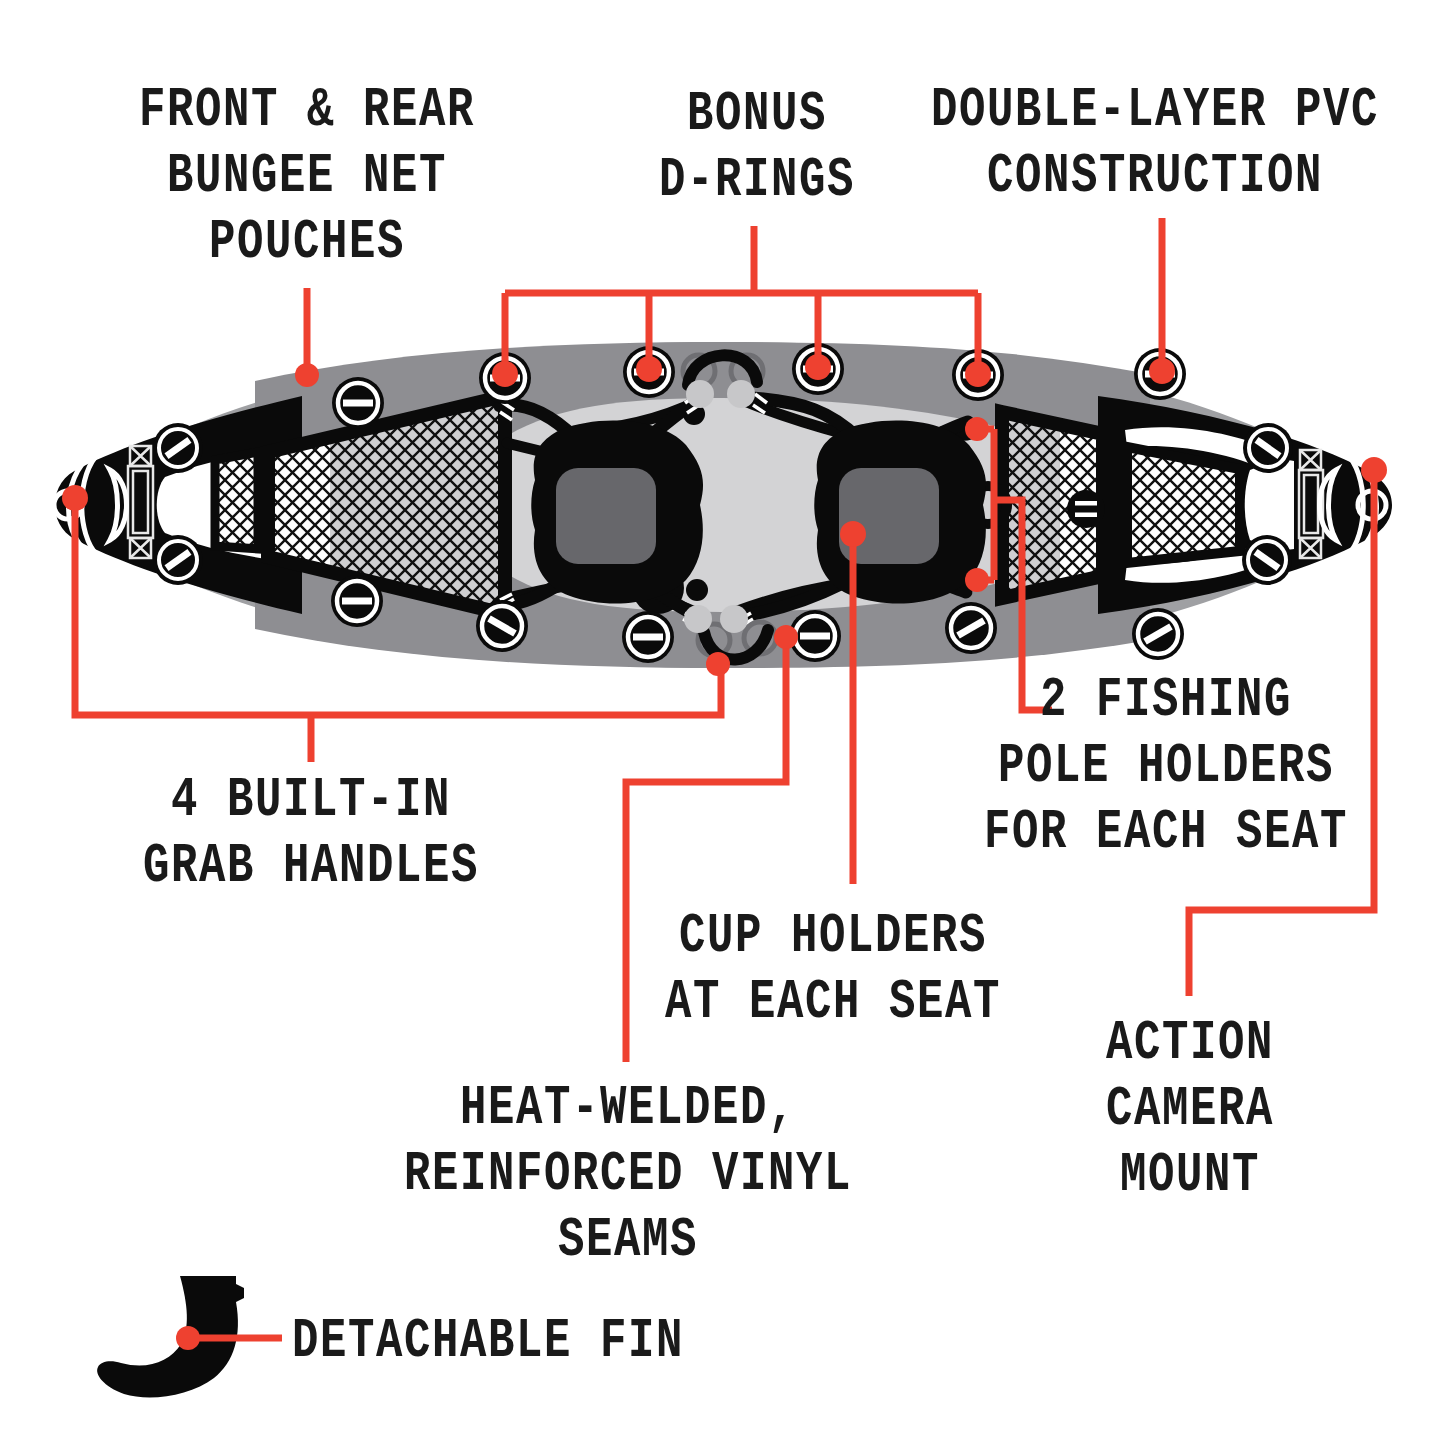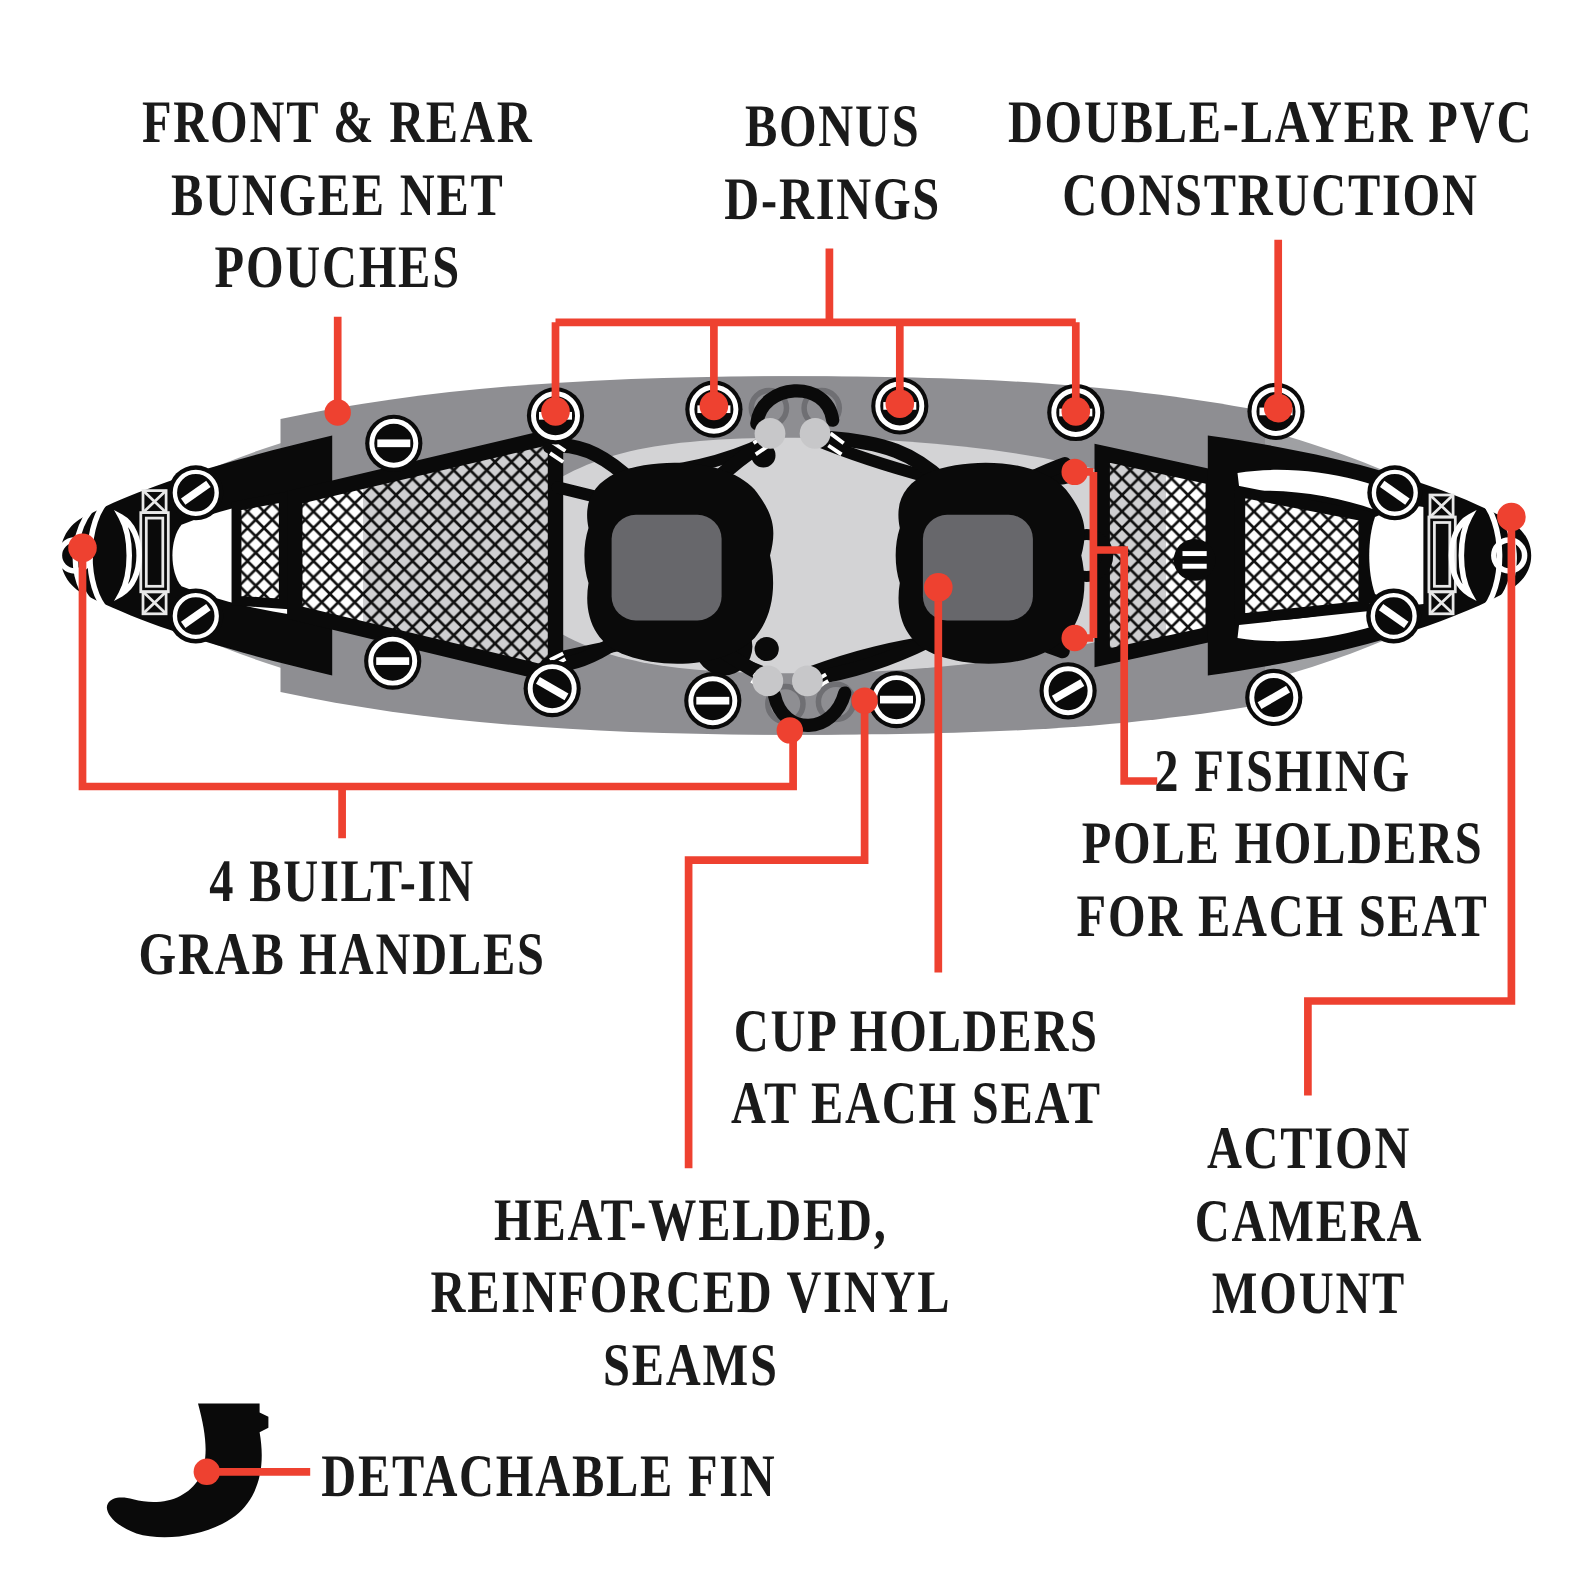--- a/index.html
+++ b/index.html
@@ -9,21 +9,21 @@
     --tube-gray:#8e8e92;
     --tube-gray-light:#9fa0a3;
     --deck-gray:#d3d3d5;
     --seat-pad-gray:#67676b;
     --eyelet-gray:#c7c7c9;
     --mesh-bg:#ffffff;
     --mesh-bg-shade:#cfcfd1;
   }
   html,body{margin:0;padding:0;background:#fff;}
   .stage{position:relative;width:1445px;height:1445px;background:#fff;overflow:hidden;
-         font-family:Liberation Serif, serif;}
+         font-family:Liberation Mono, monospace;}
   .stage svg{position:absolute;left:0;top:0;}
   .callout{
     position:absolute;
     font-weight:700;
     font-size:55px;
     line-height:66px;
     letter-spacing:2px;
     color:var(--ink);
     text-align:center;
     white-space:pre-line;

